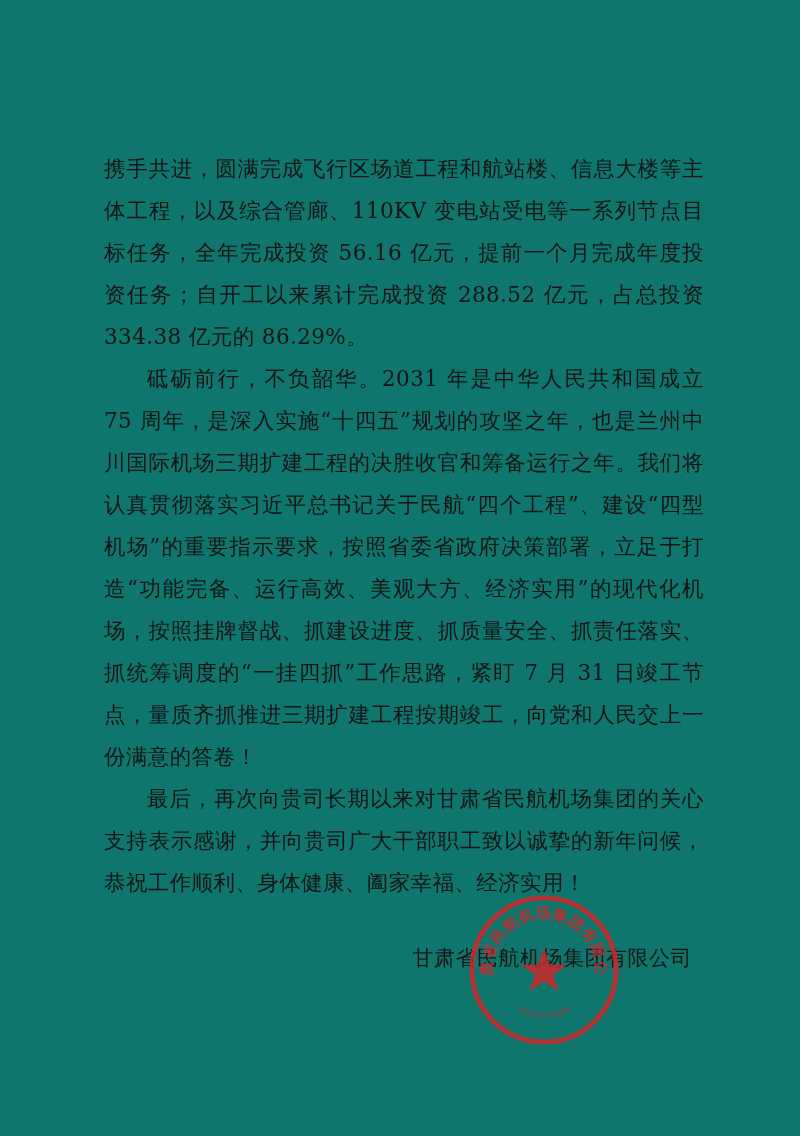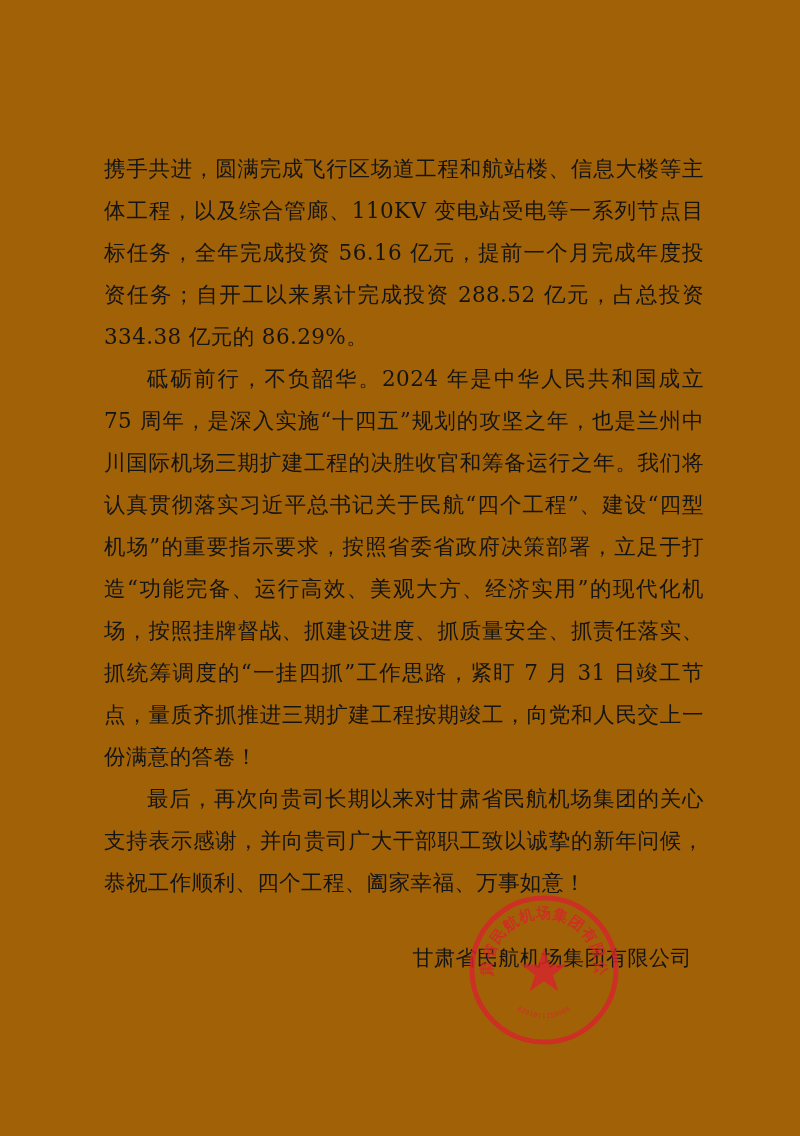--- a/index.html
+++ b/index.html
@@ -12,21 +12,21 @@
     height: 1136px;
     position: relative;
     font-family: "DejaVu Serif", "Liberation Serif", serif;
     color: #111111;
     overflow: hidden;
   }
 
   .page {
     position: absolute;
     inset: 0;
-    background: #a16207;
+    background: #0f766e;
   }
 
   .doc-body {
     position: absolute;
     left: 104px;
     top: 148px;
     width: 600px;
   }
 
   .para {
@@ -91,22 +91,22 @@
     letter-spacing: 0.5px;
   }
 </style>
 </head>
 <body>
 
 <div class="page">
 
   <div class="doc-body">
     <p class="para">携手共进，圆满完成飞行区场道工程和航站楼、信息大楼等主体工程，以及综合管廊、110KV 变电站受电等一系列节点目标任务，全年完成投资 56.16 亿元，提前一个月完成年度投资任务；自开工以来累计完成投资 288.52 亿元，占总投资 334.38 亿元的 86.29%。</p>
-    <p class="para indent">砥砺前行，不负韶华。2024 年是中华人民共和国成立 75 周年，是深入实施“十四五”规划的攻坚之年，也是兰州中川国际机场三期扩建工程的决胜收官和筹备运行之年。我们将认真贯彻落实习近平总书记关于民航“四个工程”、建设“四型机场”的重要指示要求，按照省委省政府决策部署，立足于打造“功能完备、运行高效、美观大方、经济实用”的现代化机场，按照挂牌督战、抓建设进度、抓质量安全、抓责任落实、抓统筹调度的“一挂四抓”工作思路，紧盯 7 月 31 日竣工节点，量质齐抓推进三期扩建工程按期竣工，向党和人民交上一份满意的答卷！</p>
-    <p class="para indent">最后，再次向贵司长期以来对甘肃省民航机场集团的关心支持表示感谢，并向贵司广大干部职工致以诚挚的新年问候，恭祝工作顺利、四个工程、阖家幸福、万事如意！</p>
+    <p class="para indent">砥砺前行，不负韶华。2031 年是中华人民共和国成立 75 周年，是深入实施“十四五”规划的攻坚之年，也是兰州中川国际机场三期扩建工程的决胜收官和筹备运行之年。我们将认真贯彻落实习近平总书记关于民航“四个工程”、建设“四型机场”的重要指示要求，按照省委省政府决策部署，立足于打造“功能完备、运行高效、美观大方、经济实用”的现代化机场，按照挂牌督战、抓建设进度、抓质量安全、抓责任落实、抓统筹调度的“一挂四抓”工作思路，紧盯 7 月 31 日竣工节点，量质齐抓推进三期扩建工程按期竣工，向党和人民交上一份满意的答卷！</p>
+    <p class="para indent">最后，再次向贵司长期以来对甘肃省民航机场集团的关心支持表示感谢，并向贵司广大干部职工致以诚挚的新年问候，恭祝工作顺利、身体健康、阖家幸福、经济实用！</p>
   </div>
 
   <div class="signature-block">
     <span class="sig-line">甘肃省民航机场集团有限公司</span>
   </div>
 
   <div class="seal">
     <svg width="156" height="156" viewBox="0 0 156 156" xmlns="http://www.w3.org/2000/svg">
       <defs>
         <path id="arcTop" d="M 26,78 A 52,52 0 0 1 130,78"></path>

